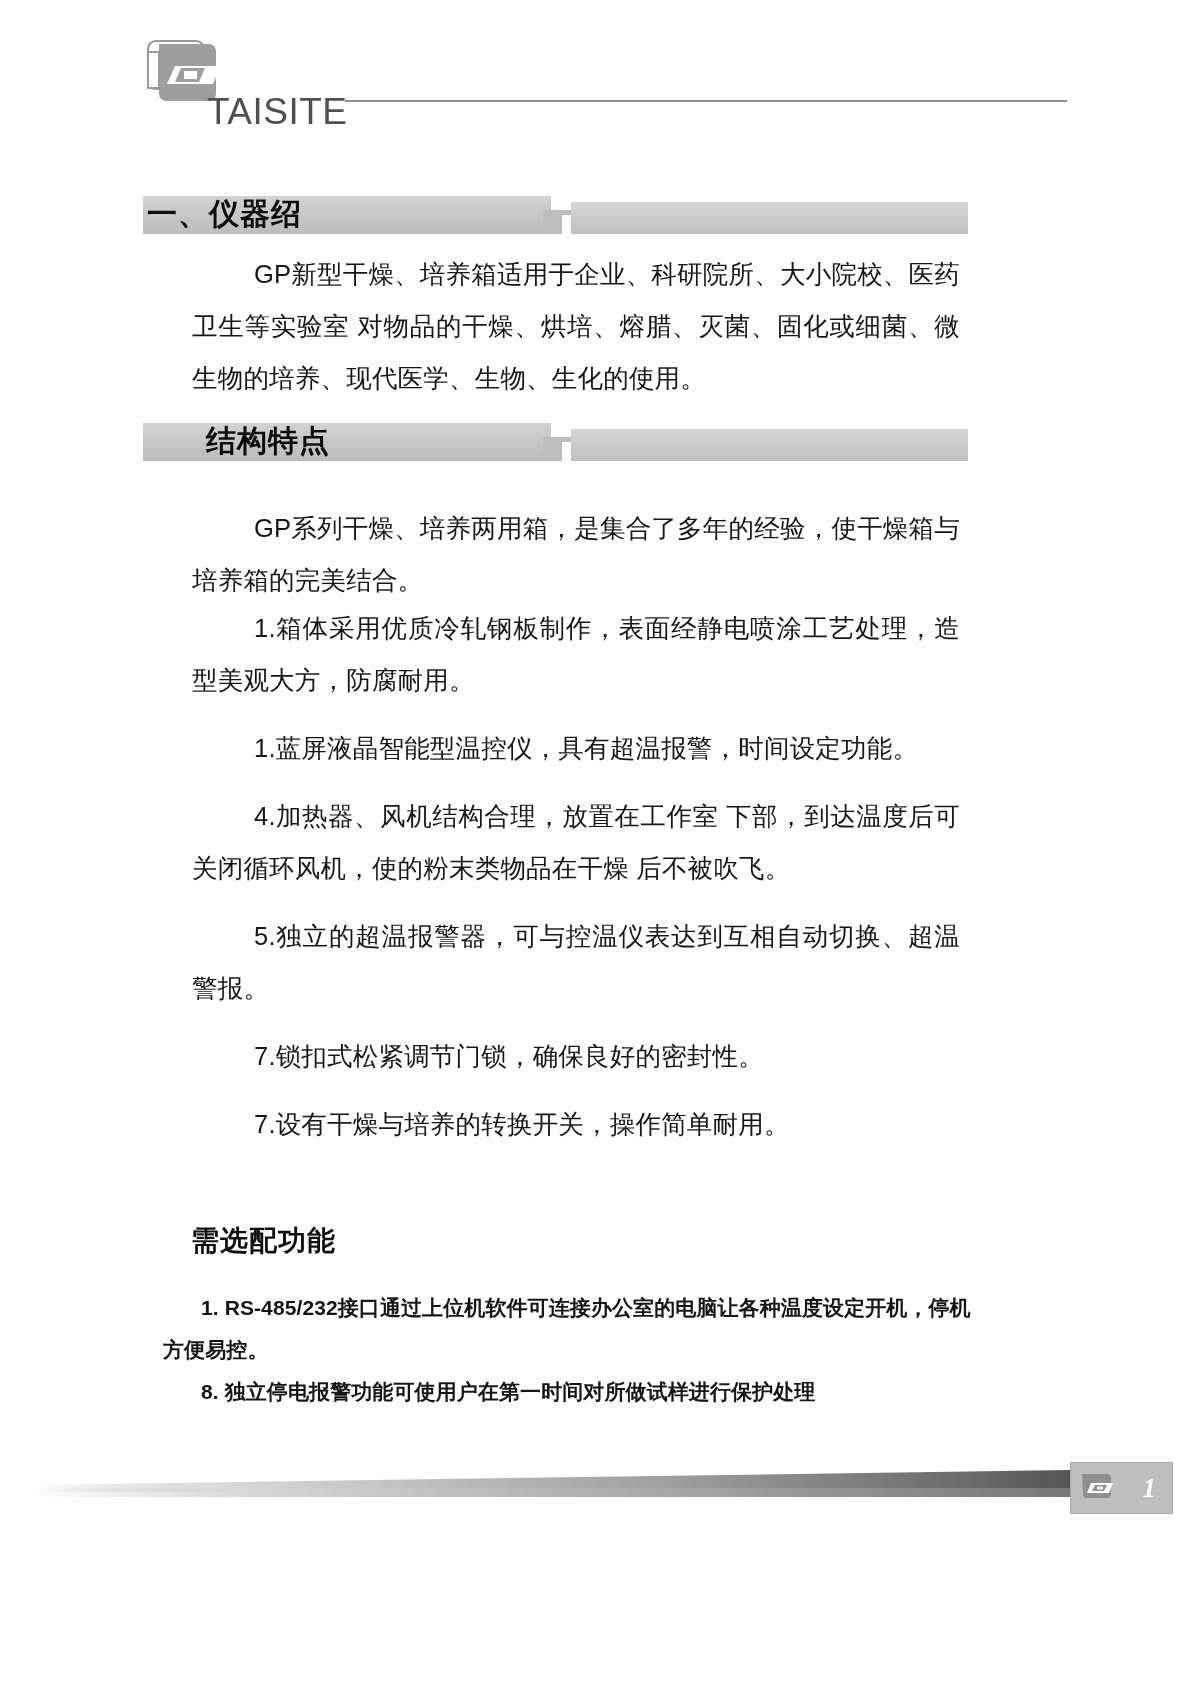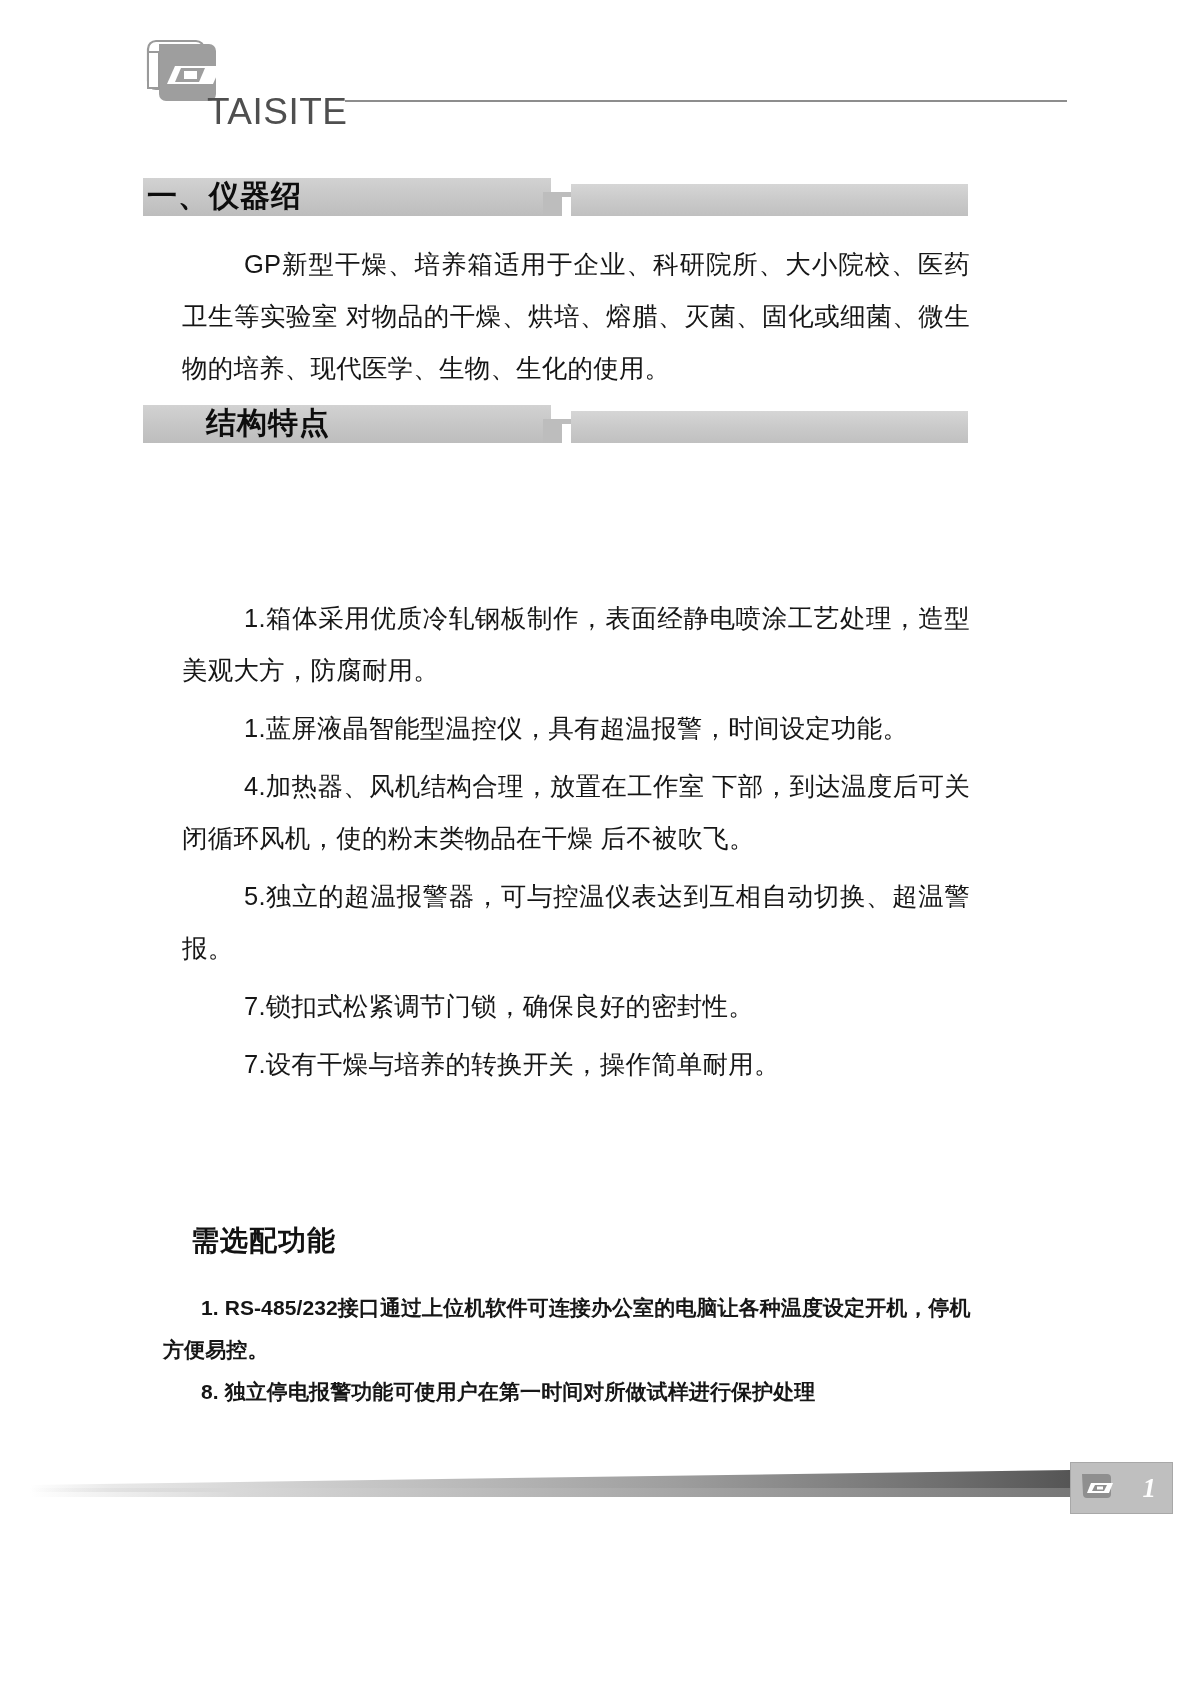--- a/index.html
+++ b/index.html
@@ -69,20 +69,21 @@
     height:2px;
     background:#8d8d8d;
   }
 
   
   .banner {
     position:absolute;
     height:38px;
     left:143px;
     width:825px;
+    margin-top:18px;
   }
   .banner .bar-left {
     position:absolute;
     left:0; top:0;
     height:38px;
     background:linear-gradient(to bottom,#d2d2d2 0%,#c8c8c8 45%,#bdbdbd 100%);
   }
   .banner .bar-right {
     position:absolute;
     top:6px;
@@ -139,21 +140,21 @@
     position:absolute;
     left:176px;
     width:800px;
     font-size:25.5px;
     line-height:52px;
     color:#161616;
     letter-spacing:0.2px;
     text-align:justify;
     font-family:"Liberation Sans","DejaVu Sans",sans-serif;
   }
-  .body-text p { margin:6px; }
+  .body-text p { margin:16px; }
   .indent2 { text-indent:62px; }
 
   #para-intro   { top:232px; }
   #para-struct  { top:486px; }
   #list-struct  { top:586px; }
 
   
   .subhead {
     position:absolute;
     left:176px;
@@ -282,20 +283,23 @@
   </div>
 
   <div class="banner" id="banner-structure">
     <div class="bar-left"></div>
     <div class="notch-tail"></div>
     <div class="notch"></div>
     <div class="bar-right"></div>
     <div class="title">结构特点</div>
   </div>
 
+  <div class="body-text" id="para-struct">
+    <p class="indent2">GP系列干燥、培养两用箱，是集合了多年的经验，使干燥箱与培养箱的完美结合。</p>
+  </div>
 
   <div class="body-text" id="list-struct">
     <p class="indent2">1.箱体采用优质冷轧钢板制作，表面经静电喷涂工艺处理，造型美观大方，防腐耐用。</p>
     <p class="indent2">1.蓝屏液晶智能型温控仪，具有超温报警，时间设定功能。</p>
     <p class="indent2">4.加热器、风机结构合理，放置在工作室 下部，到达温度后可关闭循环风机，使的粉末类物品在干燥 后不被吹飞。</p>
     <p class="indent2">5.独立的超温报警器，可与控温仪表达到互相自动切换、超温警报。</p>
     <p class="indent2">7.锁扣式松紧调节门锁，确保良好的密封性。</p>
     <p class="indent2"> 7.设有干燥与培养的转换开关，操作简单耐用。</p>
   </div>
 

